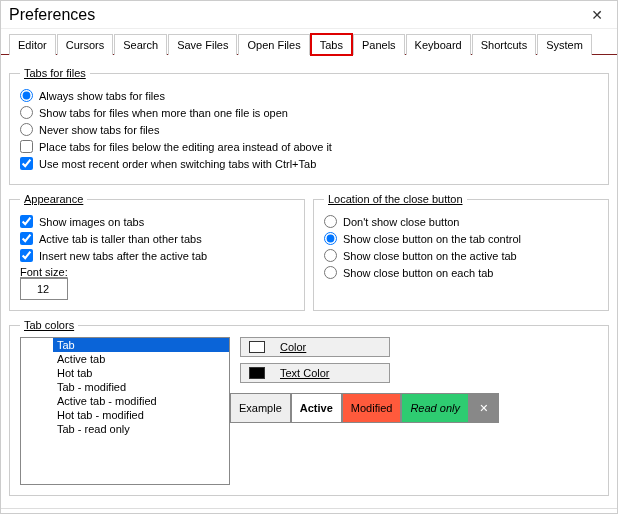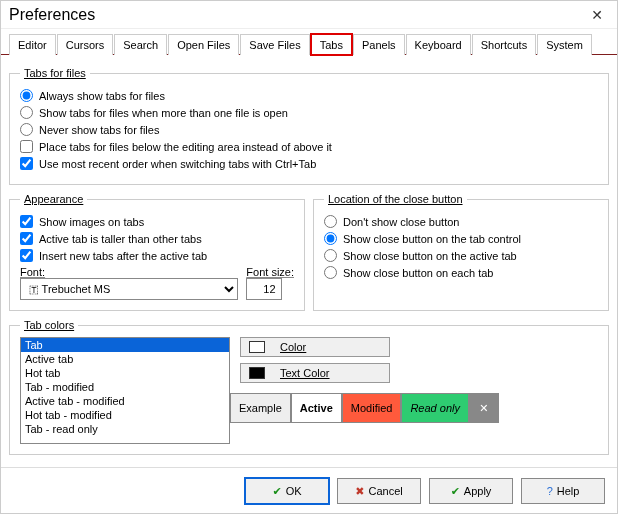--- a/index.html
+++ b/index.html
@@ -15,22 +15,22 @@
 legend { padding: 0 4px; }
 .opt { display: flex; align-items: center; gap: 6px; margin: 4px 0; }
 .opt input { margin: 0; }
 .row2 { display: flex; gap: 8px; }
 .row2 > fieldset { flex: 1; }
 .fontrow { display: flex; gap: 8px; align-items: flex-end; margin-top: 4px; }
 .fontrow .col1 { flex: 1; }
 .fontrow label { display: block; text-decoration: underline; text-decoration-color: #888; }
 select,input.spin { border: 1px solid #888; height: 22px; padding: 0 4px; background: #fff; }
 select { width: 100%; }
-input.spin { width: 36px; padding-left: 16px; }
-.colorlist { width: 210px; height: 107px; border: 1px solid #888; overflow-y: scroll; background: #fff; }
+input.spin { width: 48px; padding-left: 16px; }
+.colorlist { width: 210px; height: 148px; border: 1px solid #888; overflow-y: scroll; background: #fff; padding-left: 32px; }
 .colorlist div { padding: 1px 4px; }
 .colorlist div.sel { background: #0a64d8; color: #fff; }
 .colorbtns { display: flex; flex-direction: column; gap: 6px; margin-left: 10px; }
 .cbtn { display: flex; align-items: center; gap: 15px; border: 1px solid #999; background: #f0f0f0; padding: 3px 8px; width: 150px; text-align: left; cursor: pointer; }
 .swatch { width: 16px; height: 12px; border: 1px solid #333; }
 .exbar { display: flex; margin-top: 10px; height: 30px; align-items: stretch; font-family: 'Trebuchet MS', sans-serif; font-size: 14px; }
 .exbar > div { padding: 4px 8px; display: flex; align-items: center; border: 1px solid #888; }
 .ex1 { background: #eee; }
 .ex2 { background: #fff; font-weight: bold; }
 .ex3 { background: #ff5a3c; }
@@ -50,22 +50,22 @@
 
 <div class="titlebar">
   <span class="title">Preferences</span>
   <span class="close">✕</span>
 </div>
 
 <div class="tabs" id="tabsHost">
     <div class="tab">Editor</div>
     <div class="tab">Cursors</div>
     <div class="tab">Search</div>
+    <div class="tab">Save Files</div>
     <div class="tab">Open Files</div>
-    <div class="tab">Save Files</div>
     <div class="tab active">Tabs</div>
     <div class="tab">Panels</div>
     <div class="tab">Keyboard</div>
     <div class="tab">Shortcuts</div>
     <div class="tab">System</div>
   </div>
 
 <div class="content">
   <fieldset>
     <legend><span class="u">Tabs for files</span></legend>
@@ -100,24 +100,20 @@
         </div>
       <div class="opt">
           <input type="checkbox" checked="" style="">
           <span>Active tab is taller than other tabs</span>
         </div>
       <div class="opt">
           <input type="checkbox" checked="" style="">
           <span>Insert new tabs after the active tab</span>
         </div>
       <div class="fontrow">
-        <div class="col1">
-          <label>Font:</label>
-          <select><option id="fontOpt">🇹 Trebuchet MS</option></select>
-        </div>
         <div>
           <label>Font size:</label>
           <input class="spin" value="12" style="">
         </div>
       </div>
     </fieldset>
 
     <fieldset>
       <legend><span class="u">Location of the close button</span></legend>
       <div class="opt">

